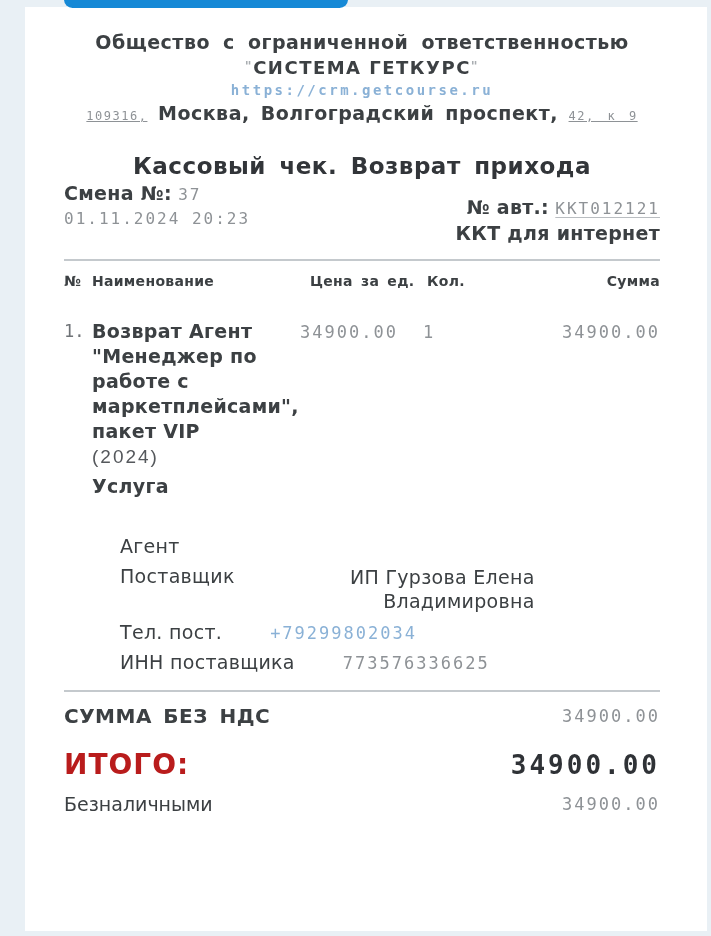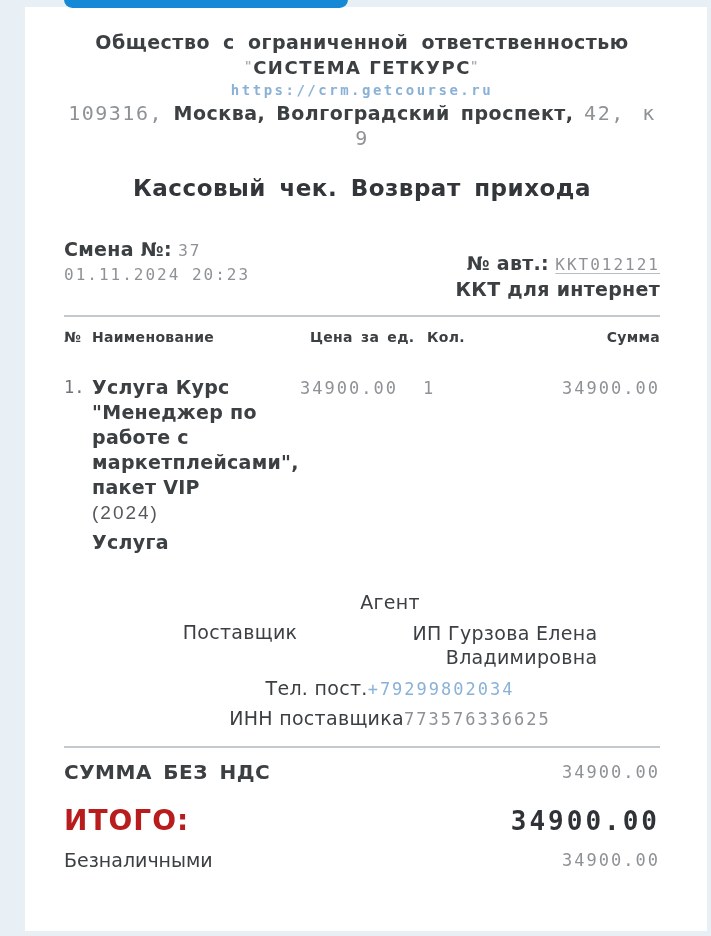--- a/index.html
+++ b/index.html
@@ -31,26 +31,26 @@
   .blue { color: #8ab1d6; }
 
   .org-line  { font-size: 19px; font-weight: bold; line-height: 23px; letter-spacing: 0.5px; word-spacing: 6px; }
   .org-name  { font-size: 18px; font-weight: bold; line-height: 23px; letter-spacing: 1.5px; }
   .org-name .q { color: #a9adb1; font-size: 13px; vertical-align: 4px; }
   .inn-line  { font-size: 18px; line-height: 23px; }
   .inn-line .lbl { font-weight: bold; letter-spacing: 1px; }
   .inn-line .val { font-family: "DejaVu Sans Mono", monospace; font-size: 16px; letter-spacing: 2.5px; }
   .url-line  { font-size: 14px; line-height: 22px; letter-spacing: 2.5px; font-weight: bold; }
   .addr-line { font-size: 19px; line-height: 25px; letter-spacing: 0.5px; word-spacing: 4px; }
-  .addr-line .mono { font-size: 20px; letter-spacing: 1.5px; font-weight: normal; }
+  .addr-line .mono { font-size: 12px; letter-spacing: 1.5px; font-weight: normal; text-decoration: underline; }
   .addr-line .city { font-weight: bold; }
 
   .doc-title { font-size: 23px; font-weight: bold; line-height: 30px; margin-top: 22px; letter-spacing: 0.5px; word-spacing: 5px; color: #323539; }
 
-  .meta { display: flex; justify-content: space-between; margin-top: 34px; }
+  .meta { display: flex; justify-content: space-between; }
   .meta .line { font-size: 19px; line-height: 24px; letter-spacing: 0.3px; }
   .meta .lbl { font-weight: bold; }
   .meta .num { font-family: "DejaVu Sans Mono", monospace; font-size: 16px; letter-spacing: 2px; color: #8e9296; }
   .meta-right { text-align: right; padding-top: 14px; }
   .meta-right .underl { text-decoration: underline; text-decoration-color: #b9bdc1; text-underline-offset: 3px; }
 
   .divider { border: none; border-top: 2px solid #c4c9cd; margin-top: 14px; }
   .divider2 { border: none; border-top: 2px solid #c4c9cd; margin-top: 17px; }
 
   .grid {
@@ -64,25 +64,25 @@
 
   .item { margin-top: 30px; font-size: 19px; line-height: 25px; }
   .item .idx { font-family: "DejaVu Sans Mono", monospace; font-size: 17px; color: #6f7377; }
   .item .name div { font-weight: bold; letter-spacing: 0.3px; }
   .item .name .yr { font-weight: normal; font-family: Liberation Sans, sans-serif; font-size: 19px; color: #55585c; letter-spacing: 2px; }
   .item .type { font-weight: normal; margin-top: 5px; }
   .cell-num { font-family: "DejaVu Sans Mono", monospace; font-size: 17px; color: #8e9296; letter-spacing: 2px; padding-top: 2px; }
   .item .c4 .cell-num { padding-left: 3px; }
 
   .agent-block { margin-left: 28px; margin-top: 36px; font-size: 19px; letter-spacing: 0.3px; }
-  .agent-row { display: flex; justify-content: center; align-items: flex-start; margin-left: 28px; }
+  .agent-row { display: flex; justify-content: flex-start; align-items: flex-start; margin-left: 28px; }
   .agent-row + .agent-row { margin-top: 8px; }
   .supplier-name { max-width: 300px; text-align: right; line-height: 24px; }
   .agent-val { font-family: "DejaVu Sans Mono", monospace; font-size: 17px; letter-spacing: 2px; padding-top: 2px; }
-  .mt9 { margin-top: 9px; }
+  .mt9 { margin-top: 9px; gap: 48px; }
 
   .total-row { display: flex; justify-content: space-between; align-items: center; }
   .row-novat { margin-top: 12px; font-size: 20px; font-weight: bold; letter-spacing: 0.5px; word-spacing: 4px; }
   .row-total { margin-top: 20px; }
   .row-total .lbl { font-size: 28px; font-weight: bold; letter-spacing: 1px; color: #b91c1c; }
   .row-total .val { font-family: "DejaVu Sans Mono", monospace; font-size: 26px; font-weight: bold; letter-spacing: 3px; color: #2f3236; }
   .row-cashless { margin-top: 12px; font-size: 19px; }
   .sm-num { font-family: "DejaVu Sans Mono", monospace; font-size: 17px; font-weight: normal; letter-spacing: 2px; color: #8e9296; }
 </style>
 </head>
@@ -130,21 +130,21 @@
     <div class="c1">№</div>
     <div class="c2">Наименование</div>
     <div class="c3">Цена за ед.</div>
     <div class="c4">Кол.</div>
     <div class="c5">Сумма</div>
   </div>
 
   <div class="grid item">
     <div class="idx">1.</div>
     <div class="name">
-      <div>Услуга Курс</div>
+      <div>Возврат Агент</div>
       <div>"Менеджер по</div>
       <div>работе с</div>
       <div>маркетплейсами",</div>
       <div>пакет VIP</div>
       <div class="yr">(2024)</div>
       <div class="type">Услуга</div>
     </div>
     <div class="c3"><span class="cell-num">34900.00</span></div>
     <div class="c4"><span class="cell-num">1</span></div>
     <div class="c5"><span class="cell-num">34900.00</span></div>

